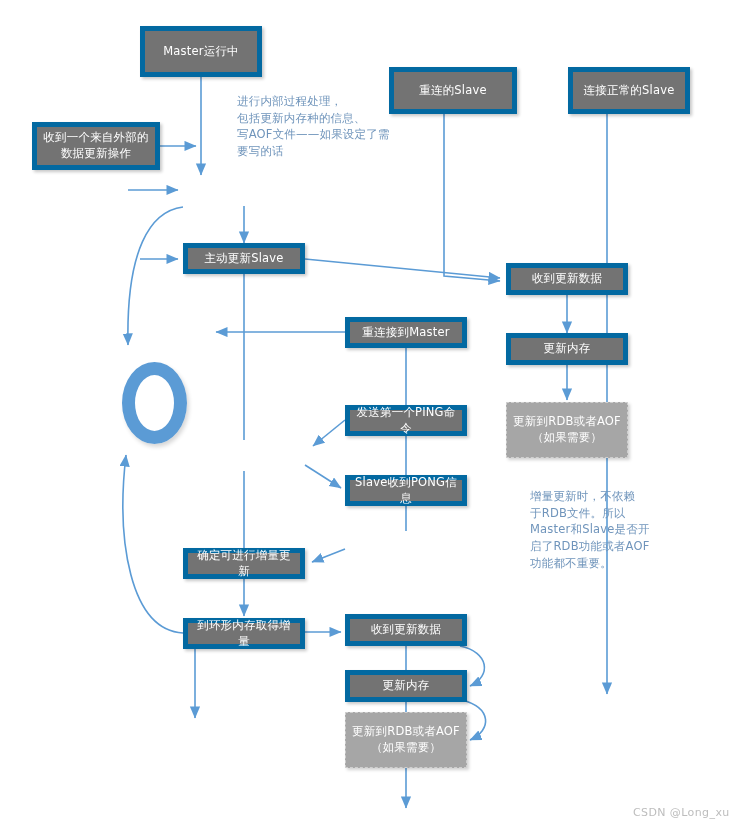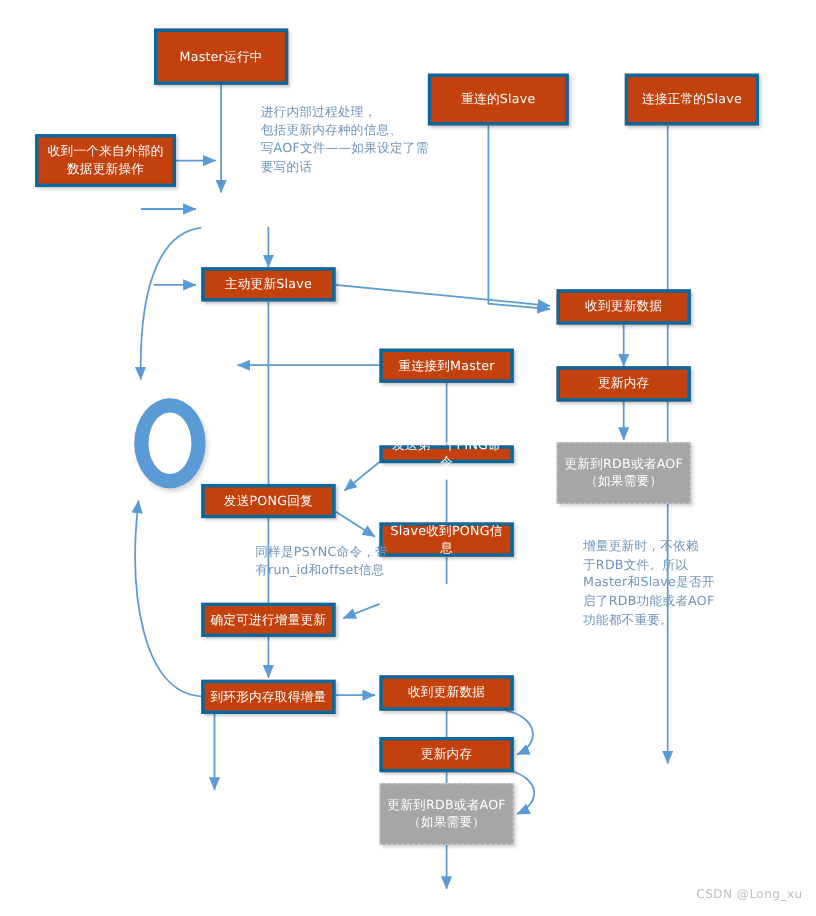--- a/index.html
+++ b/index.html
@@ -21,22 +21,22 @@
     pointer-events:none;
   }
   .node{
     position:absolute;
     box-sizing:border-box;
     display:flex;
     align-items:center;
     justify-content:center;
     text-align:center;
     color:#ffffff;
-    background:#c2410c;
-    border:3px solid #0369a1;
+    background:#737373;
+    border:5px solid #0369a1;
     box-shadow:2px 2px 3px rgba(0,0,0,0.22);
     font-size:11.5px;
     line-height:1.35;
     letter-spacing:0.2px;
     padding:2px 4px;
     white-space:pre-line;
   }
   .node.gray{
     background:#A6A6A6;
     border:1px dashed #cfcfcf;
@@ -139,38 +139,35 @@
   <div class="node" style="left:32px;top:122px;width:128px;height:48px;">收到一个来自外部的
 数据更新操作</div>
   <div class="node" style="left:183px;top:243px;width:122px;height:31px;">主动更新Slave</div>
   <div class="node" style="left:389px;top:67px;width:128px;height:47px;">重连的Slave</div>
   <div class="node" style="left:568px;top:67px;width:122px;height:47px;">连接正常的Slave</div>
   <div class="node" style="left:506px;top:263px;width:122px;height:32px;">收到更新数据</div>
   <div class="node" style="left:506px;top:333px;width:122px;height:32px;">更新内存</div>
   <div class="node gray" style="left:506px;top:402px;width:122px;height:56px;">更新到RDB或者AOF
 （如果需要）</div>
   <div class="node" style="left:345px;top:317px;width:122px;height:31px;">重连接到Master</div>
-  <div class="node" style="left:345px;top:405px;width:122px;height:16px;">发送第一个PING命令</div>
-  <div class="node" style="left:183px;top:440px;width:122px;height:31px;">发送PONG回复</div>
+  <div class="node" style="left:345px;top:405px;width:122px;height:31px;">发送第一个PING命令</div>
   <div class="node" style="left:345px;top:475px;width:122px;height:31px;">Slave收到PONG信息</div>
   <div class="node" style="left:183px;top:548px;width:122px;height:31px;">确定可进行增量更新</div>
   <div class="node" style="left:183px;top:618px;width:122px;height:31px;">到环形内存取得增量</div>
   <div class="node" style="left:345px;top:614px;width:122px;height:32px;">收到更新数据</div>
   <div class="node" style="left:345px;top:670px;width:122px;height:32px;">更新内存</div>
   <div class="node gray" style="left:345px;top:712px;width:122px;height:56px;">更新到RDB或者AOF
 （如果需要）</div>
 
   <div class="ring" style="left:122px;top:362px;width:65px;height:82px;"></div>
 
   <div class="note" style="left:205px;top:93px;width:175px;">进行内部过程处理，
 包括更新内存种的信息、
 写AOF文件——如果设定了需
 要写的话</div>
-  <div class="note" style="left:200px;top:493px;width:165px;">同样是PSYNC命令，带
-有run_id和offset信息</div>
   <div class="note" style="left:498px;top:488px;width:135px;">增量更新时，不依赖
 于RDB文件。所以
 Master和Slave是否开
 启了RDB功能或者AOF
 功能都不重要。</div>
 
   <div class="watermark" style="left:633px;top:806px;">CSDN @Long_xu</div>
 
 </div>
 

